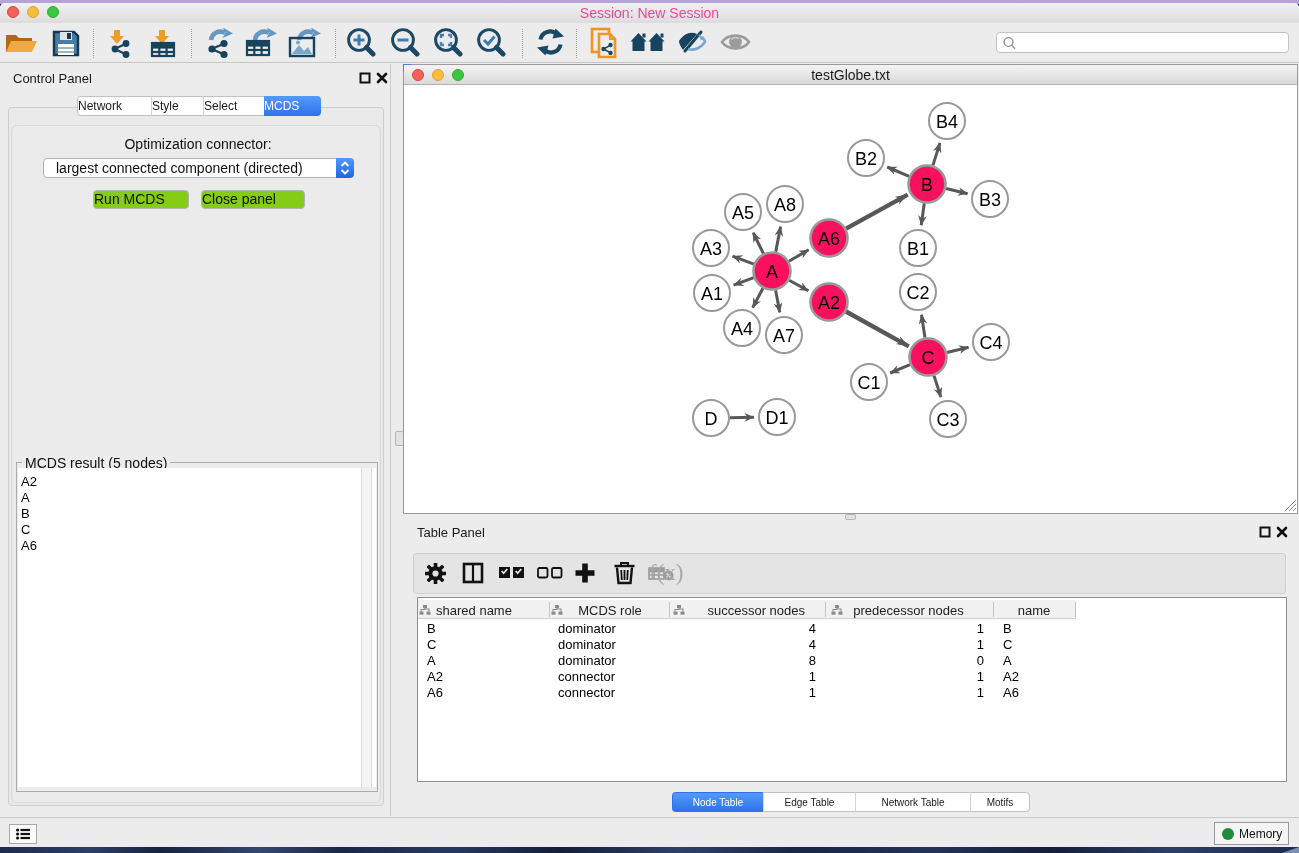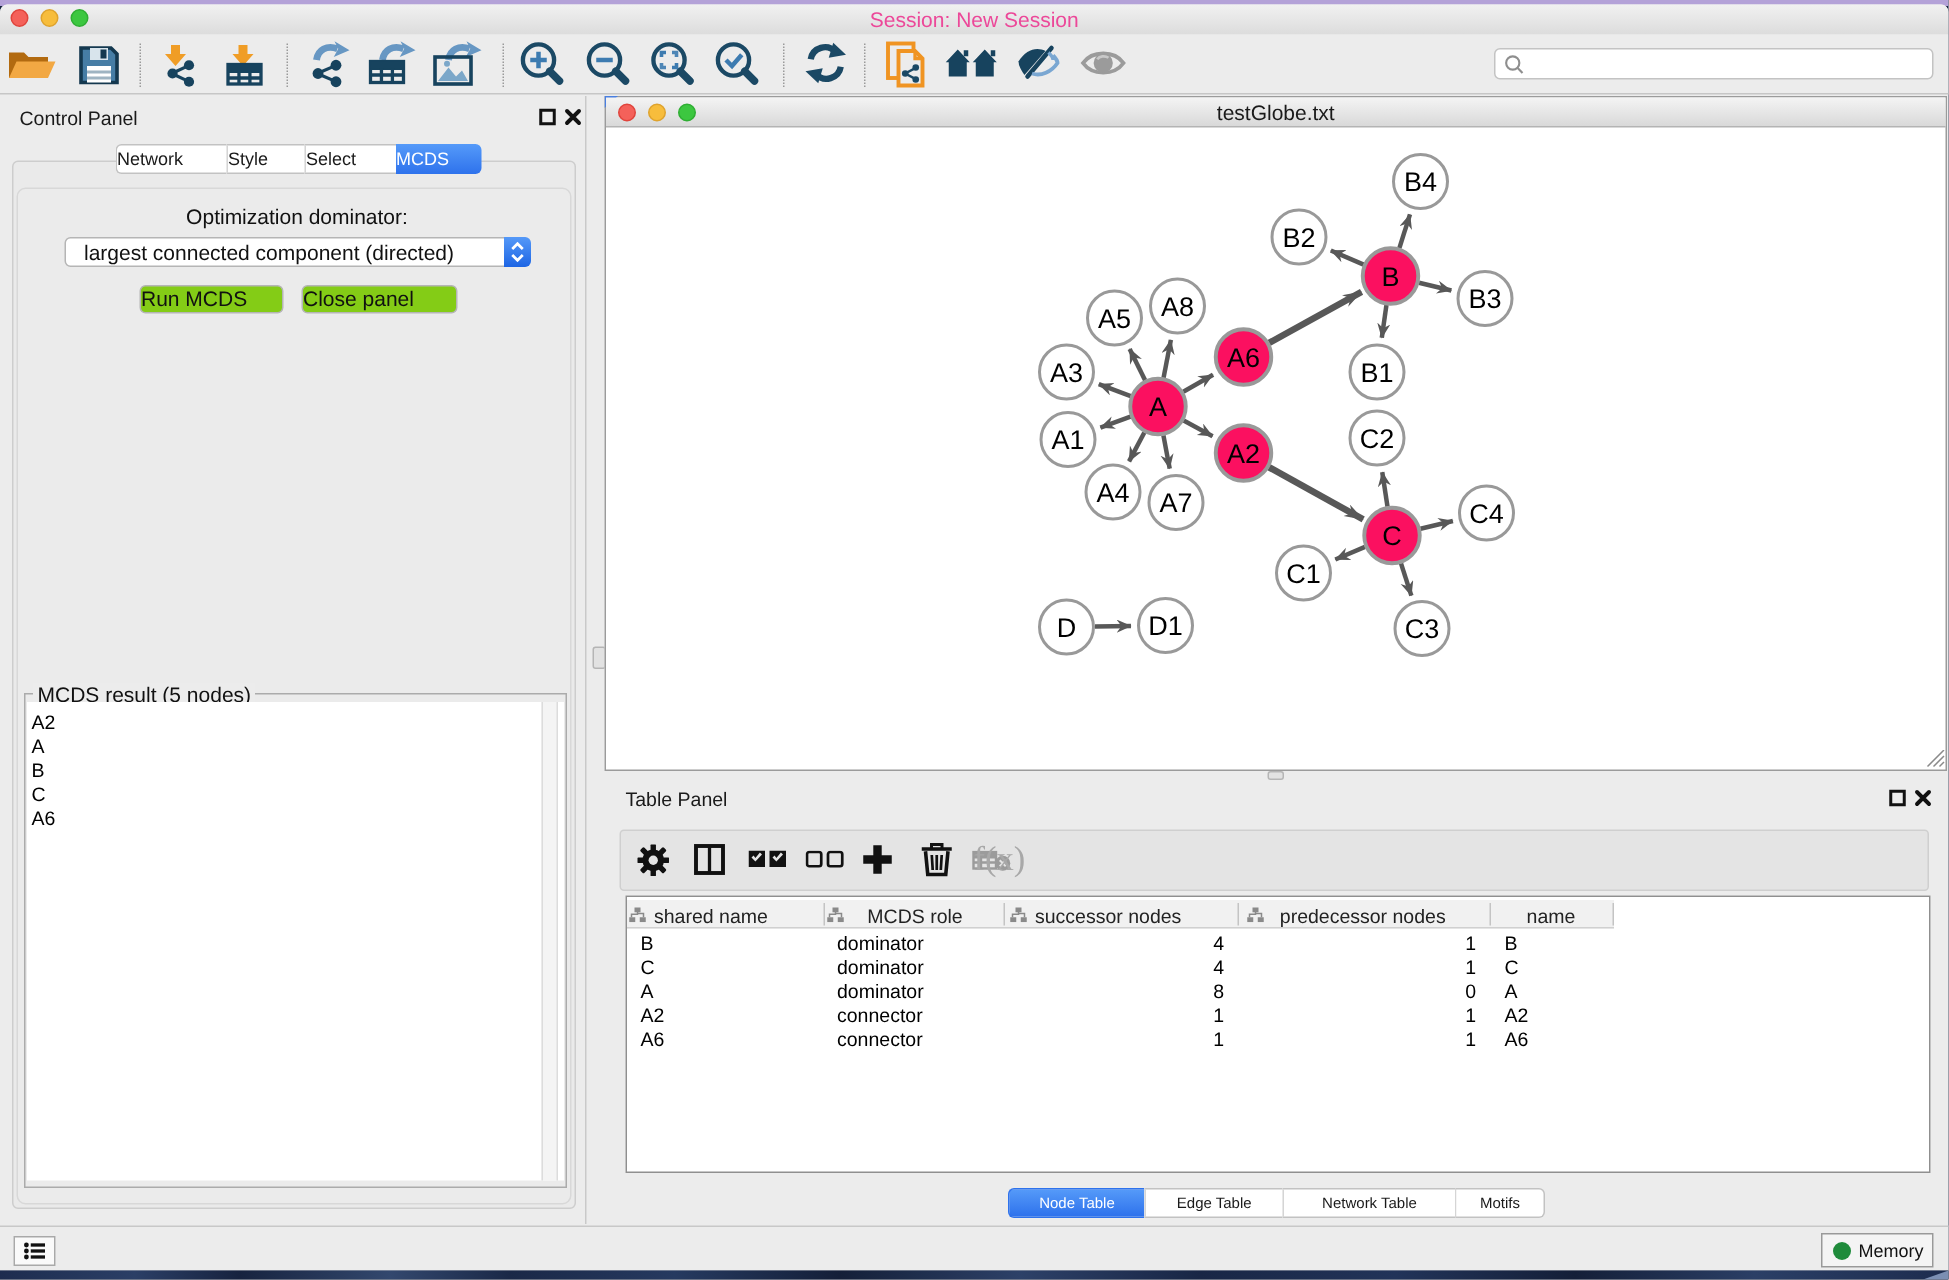--- a/index.html
+++ b/index.html
@@ -188,21 +188,21 @@
   </svg>
 <svg class="abs" style="left:376px;top:72px" width="12" height="12" viewBox="0 0 12 12">
     <path d="M2,2 L10,10 M10,2 L2,10" stroke="#111" stroke-width="2.6" stroke-linecap="round"></path>
   </svg>
 <div class="abs" id="tabbody"></div>
 <div class="abs" id="mcdsbody"></div>
 <div class="abs tab" style="left:77px;width:74px;border-left:1px solid #c2c2c2;border-radius:4px 0 0 4px">Network</div>
 <div class="abs tab" style="left:151px;width:52px;border-left:1px solid #d5d5d5">Style</div>
 <div class="abs tab" style="left:203px;width:65px;border-left:1px solid #d5d5d5">Select</div>
 <div class="abs tab" style="left:264px;width:57px;background:linear-gradient(#559af9,#2e72ec);border:0;color:#fff;border-radius:0 4px 4px 0;line-height:20px;height:20px">MCDS</div>
-<div class="abs" id="optlabel">Optimization dominator:</div>
+<div class="abs" id="optlabel">Optimization connector:</div>
 <div class="abs" id="dropdown">largest connected component (directed)</div>
 <div class="abs" id="ddbtn"></div>
 <svg class="abs" style="left:339px;top:161px" width="12" height="14" viewBox="0 0 12 14">
     <path d="M2.5,5 L6,1.5 L9.5,5" fill="none" stroke="#fff" stroke-width="1.8"></path>
     <path d="M2.5,9 L6,12.5 L9.5,9" fill="none" stroke="#fff" stroke-width="1.8"></path>
   </svg>
 <div class="abs btn" style="left:93px;width:96px">Run MCDS</div>
 <div class="abs btn" style="left:201px;width:104px">Close panel</div>
 <div class="abs" id="groupbox"></div>
 <div class="abs" id="grouplabel">MCDS result (5 nodes)</div>
@@ -392,39 +392,39 @@
 .btab{position:absolute;top:792px;height:20px;background:#fff;border-top:1px solid #c2c2c2;border-bottom:1px solid #c2c2c2;font-size:10px;color:#1a1a1a;text-align:center;line-height:19px}
 </style>
 <svg class="hicon" style="left:419px" width="12" height="12" viewBox="0 0 12 12">
     <g fill="#8a8a8a">
       <rect x="4" y="1" width="4" height="3.2"></rect>
       <rect x="0.5" y="7.5" width="4" height="3.2"></rect>
       <rect x="7.5" y="7.5" width="4" height="3.2"></rect>
       <path d="M5.5,4 h1 v2 h-4 v1.5 h-1 v-2.5 h4 Z M6.5,4.5 h4 v3 h-1 v-2 h-3 Z"></path>
     </g>
   </svg>
-<div class="htxt" style="left:436px;width:100px;text-align:left">shared name</div>
+<div class="htxt" style="left:424px;width:100px;text-align:center">shared name</div>
 <svg class="hicon" style="left:551px" width="12" height="12" viewBox="0 0 12 12">
     <g fill="#8a8a8a">
       <rect x="4" y="1" width="4" height="3.2"></rect>
       <rect x="0.5" y="7.5" width="4" height="3.2"></rect>
       <rect x="7.5" y="7.5" width="4" height="3.2"></rect>
       <path d="M5.5,4 h1 v2 h-4 v1.5 h-1 v-2.5 h4 Z M6.5,4.5 h4 v3 h-1 v-2 h-3 Z"></path>
     </g>
   </svg>
 <div class="htxt" style="left:565px;width:90px;text-align:center">MCDS role</div>
 <svg class="hicon" style="left:673px" width="12" height="12" viewBox="0 0 12 12">
     <g fill="#8a8a8a">
       <rect x="4" y="1" width="4" height="3.2"></rect>
       <rect x="0.5" y="7.5" width="4" height="3.2"></rect>
       <rect x="7.5" y="7.5" width="4" height="3.2"></rect>
       <path d="M5.5,4 h1 v2 h-4 v1.5 h-1 v-2.5 h4 Z M6.5,4.5 h4 v3 h-1 v-2 h-3 Z"></path>
     </g>
   </svg>
-<div class="htxt" style="left:690px;width:115px;text-align:left">successor nodes</div>
+<div class="htxt" style="left:690px;width:115px;text-align:right">successor nodes</div>
 <svg class="hicon" style="left:831px" width="12" height="12" viewBox="0 0 12 12">
     <g fill="#8a8a8a">
       <rect x="4" y="1" width="4" height="3.2"></rect>
       <rect x="0.5" y="7.5" width="4" height="3.2"></rect>
       <rect x="7.5" y="7.5" width="4" height="3.2"></rect>
       <path d="M5.5,4 h1 v2 h-4 v1.5 h-1 v-2.5 h4 Z M6.5,4.5 h4 v3 h-1 v-2 h-3 Z"></path>
     </g>
   </svg>
 <div class="htxt" style="left:846px;width:125px;text-align:center">predecessor nodes</div>
 <div class="htxt" style="left:994px;width:80px;text-align:center">name</div>

